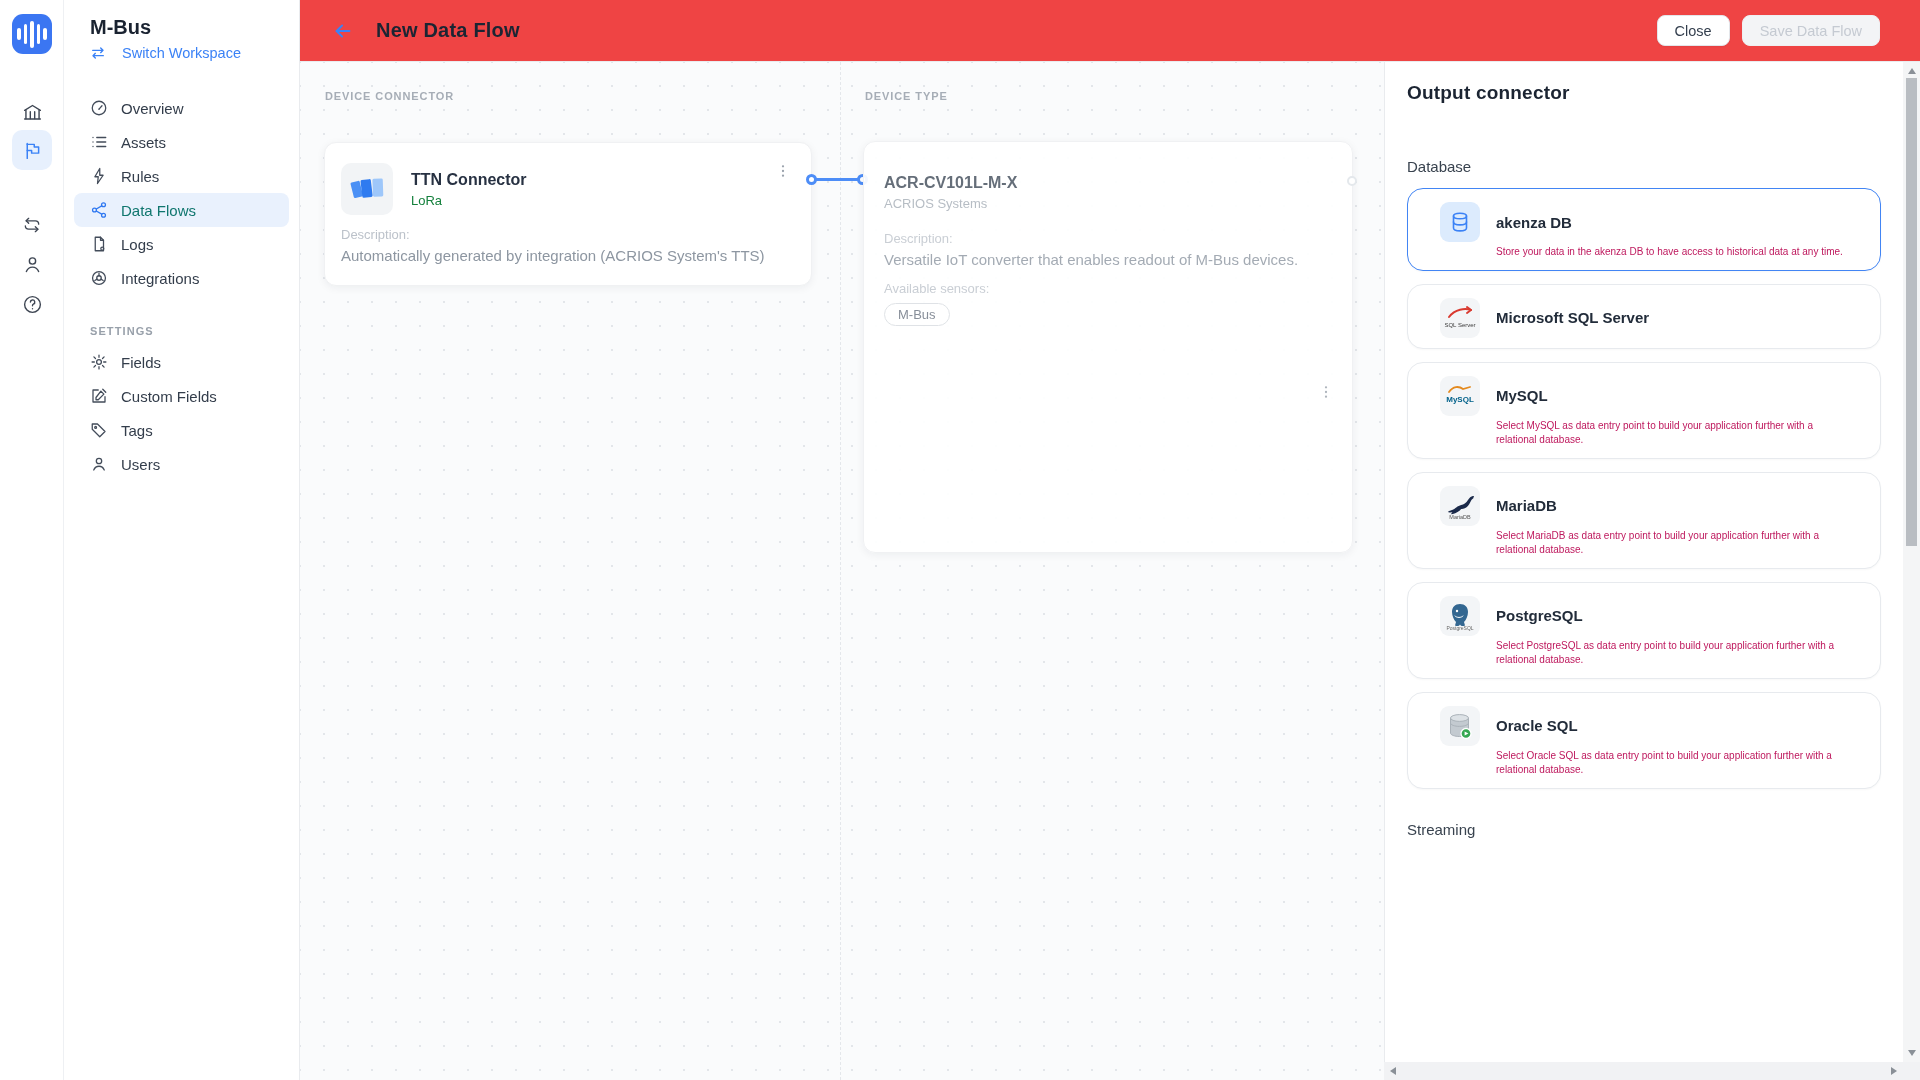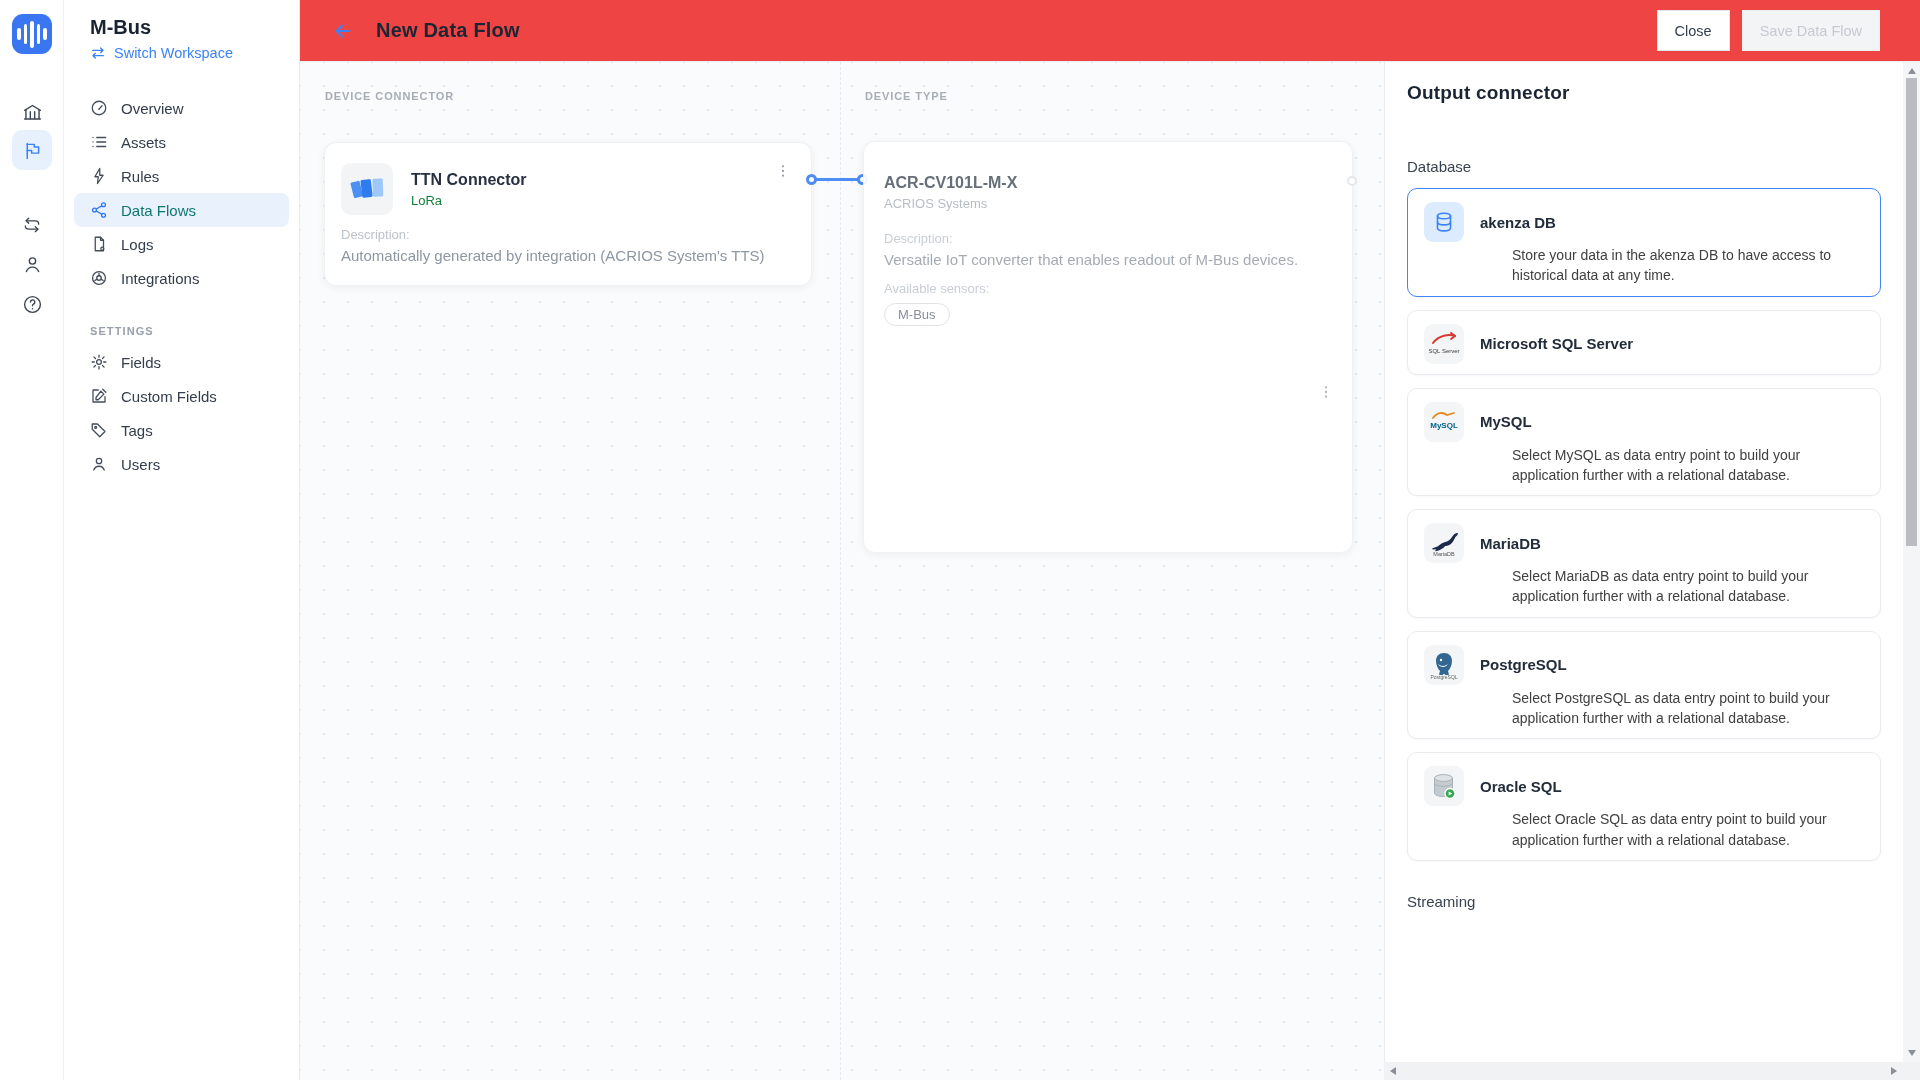--- a/index.html
+++ b/index.html
@@ -8,33 +8,33 @@
   svg{display:block}
   
   .rail{position:absolute;left:0;top:0;width:64px;height:100%;background:#fff;border-right:1px solid #eef0f3;z-index:6}
   .logo{position:absolute;left:12px;top:14px;width:40px;height:40px;border-radius:11px;background:#3b76f2;display:flex;align-items:center;justify-content:center;gap:3px}
   .logo i{display:block;width:3.5px;background:#fff;border-radius:2px}
   .rail-btn{position:absolute;left:12px;width:40px;height:40px;border-radius:10px;display:flex;align-items:center;justify-content:center;color:#3e4653}
   .rail-btn.active{background:#e7f0fd;color:#3b82f6}
   
   .sidebar{position:absolute;left:64px;top:0;width:236px;height:100%;background:#fff;border-right:1px solid #e9ebee;padding-top:16px;z-index:5}
   .ws-name{margin:0 0 6px 26px;font-size:20px;font-weight:bold;color:#1a2331}
-  .ws-switch{display:flex;align-items:center;gap:8px;margin-left:26px;color:#3b82f6;font-size:14.5px;cursor:pointer}
+  .ws-switch{display:flex;align-items:center;gap:16px;margin-left:26px;color:#3b82f6;font-size:14.5px;cursor:pointer}
   .nav{margin-top:30px;padding:0 10px}
   .nav-item{display:flex;align-items:center;gap:13px;height:34px;padding:0 16px;border-radius:8px;color:#333d4b;font-size:15px;cursor:pointer}
   .nav-item svg{color:#434c5a;flex:0 0 auto}
   .nav-item.active{background:#e9f1fd;color:#0f766e;font-weight:normal}
   .nav-item.active svg{color:#2f78f1}
   .settings-label{margin:30px 0 8px 26px;font-size:11px;letter-spacing:1.1px;color:#98a0aa;font-weight:bold}
   
   .topbar{position:absolute;left:300px;top:0;right:0;height:62px;background:#ef4444;border-bottom:1px solid #eaecef;display:flex;align-items:center;padding:0 40px 0 32px;z-index:4}
   .back-btn{color:#3b82f6;margin-right:22px;cursor:pointer;background:none;border:none}
   .page-title{font-size:20px;font-weight:bold;color:#1b2533;letter-spacing:.2px}
   .tb-spacer{flex:1}
-  .btn{height:41px;padding:0 17px;border-radius:0;font-size:14.5px;display:flex;align-items:center;font-family:inherit;cursor:pointer}
+  .btn{height:31px;padding:0 17px;border-radius:8px;font-size:14.5px;display:flex;align-items:center;font-family:inherit;cursor:pointer}
   .btn-close{background:#fff;border:1px solid #e3e6ea;color:#333e4d;box-shadow:0 1px 2px rgba(16,24,40,.05)}
   .btn-save{background:#f3f4f6;border:1px solid #eef0f2;color:#c5cad2;margin-left:12px;cursor:default}
   
   .canvas{position:absolute;left:300px;top:62px;width:1084px;height:1018px;background:#fafbfc;background-image:radial-gradient(circle,#e3e6ea 1.1px,rgba(0,0,0,0) 1.2px);background-size:24px 24px;background-position:12px 12px;overflow:hidden}
   .col-label{position:absolute;top:28px;font-size:11px;letter-spacing:.9px;color:#a6adb6;font-weight:bold}
   .col-divider{position:absolute;left:540px;top:0;bottom:0;border-left:1px dashed #e4e7eb}
   .node-card{position:absolute;background:#fff;border:1px solid #f0f1f3;border-radius:12px;box-shadow:0 2px 8px rgba(25,35,50,.06)}
   .ttn-card{left:24px;top:80px;width:488px;height:144px;padding:20px 20px 0 16px}
   .nc-head{display:flex;align-items:center;gap:18px}
   .nc-icon{width:52px;height:52px;border-radius:10px;background:#f2f4f6;display:flex;align-items:center;justify-content:center;flex:0 0 52px}
@@ -68,27 +68,27 @@
   .dev-sub{font-size:13px;color:#a5adb6;margin-top:4px}
   .dev-kebab{position:absolute;right:18px;top:242px}
   .sensors-label{font-size:13px;color:#bcc2ca;margin-top:13px}
   .sensor-pill{display:inline-block;margin-top:7px;border:1px solid #d8dce0;border-radius:14px;padding:3px 13px;font-size:13px;color:#6a7380;background:#fff}
   .edge-dot{position:absolute;right:-5px;top:34px;width:10px;height:10px;border-radius:50%;background:#fff;border:2px solid #e4e8ec}
   
   .panel{position:absolute;left:1384px;top:62px;width:519px;height:1000px;background:#fff;border-left:1px solid #e9ebee;padding:18px 22px 0;overflow:hidden;z-index:4}
   .panel-title{font-size:19px;font-weight:bold;color:#1b2432;letter-spacing:.2px;margin-top:2px}
   .section-label{margin-top:54px;font-size:15px;color:#39434f}
   .section-label.streaming{margin-top:32px}
-  .out-card{margin-top:13px;border:1px solid #e7eaee;border-radius:10px;background:#fff;padding:13px 16px 10px;box-shadow:0 1px 2px rgba(16,24,40,.03);cursor:pointer}
+  .out-card{margin-top:13px;border:1px solid #e7eaee;border-radius:16px;background:#fff;padding:13px 32px 10px;box-shadow:0 1px 2px rgba(16,24,40,.03);cursor:pointer}
   .out-card.selected{border:1.5px solid #4285f4}
   .oc-head{display:flex;align-items:center;gap:16px}
   .oc-icon{width:40px;height:40px;border-radius:9px;background:#f3f5f7;display:flex;align-items:center;justify-content:center;flex:0 0 40px;overflow:hidden}
   .oc-icon.blue{background:#dcebfd}
   .oc-title{font-weight:bold;font-size:15px;color:#222c3a}
-  .oc-desc{margin:3px 0 0 88px;font-size:14px;line-height:1.45;color:#404040}
+  .oc-desc{margin:3px 0 0 56px;font-size:10px;line-height:1.45;color:#be185d}
   
   .vscroll{position:absolute;right:0;top:62px;width:17px;height:1000px;background:#f4f5f6;z-index:9}
   .vthumb{position:absolute;left:3px;right:3px;top:16px;height:468px;background:#b9bdc2}
   .tri{width:0;height:0;position:absolute;left:50%;transform:translateX(-50%)}
   .tri-up{top:6px;border-left:4.5px solid transparent;border-right:4.5px solid transparent;border-bottom:6px solid #8a9097}
   .tri-down{bottom:6px;border-left:4.5px solid transparent;border-right:4.5px solid transparent;border-top:6px solid #8a9097}
   .hscroll{position:absolute;left:1384px;right:0;top:1062px;height:18px;background:#f1f2f4;z-index:9}
   .tri-left{position:absolute;left:6px;top:50%;transform:translateY(-50%);width:0;height:0;border-top:4.5px solid transparent;border-bottom:4.5px solid transparent;border-right:6px solid #8a9097}
   .tri-right{position:absolute;right:23px;top:50%;transform:translateY(-50%);width:0;height:0;border-top:4.5px solid transparent;border-bottom:4.5px solid transparent;border-left:6px solid #8a9097}
 </style>

